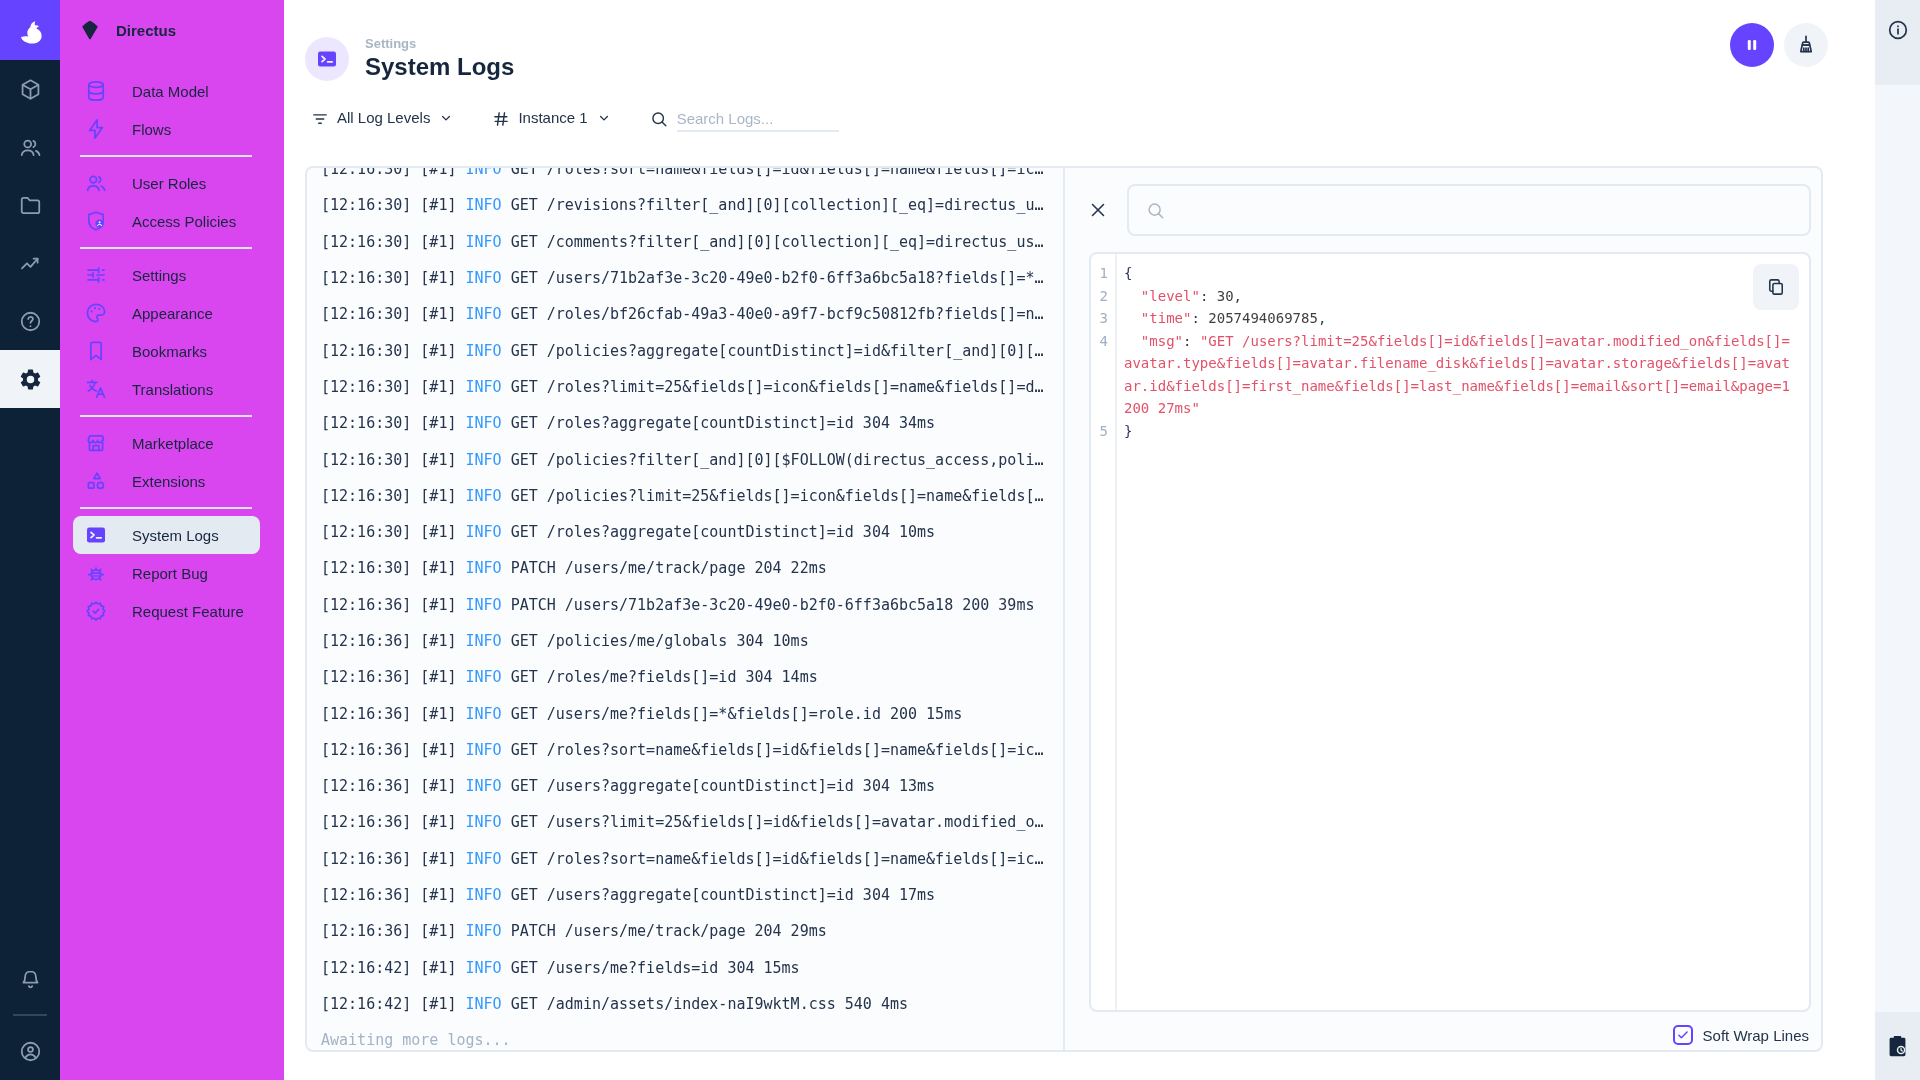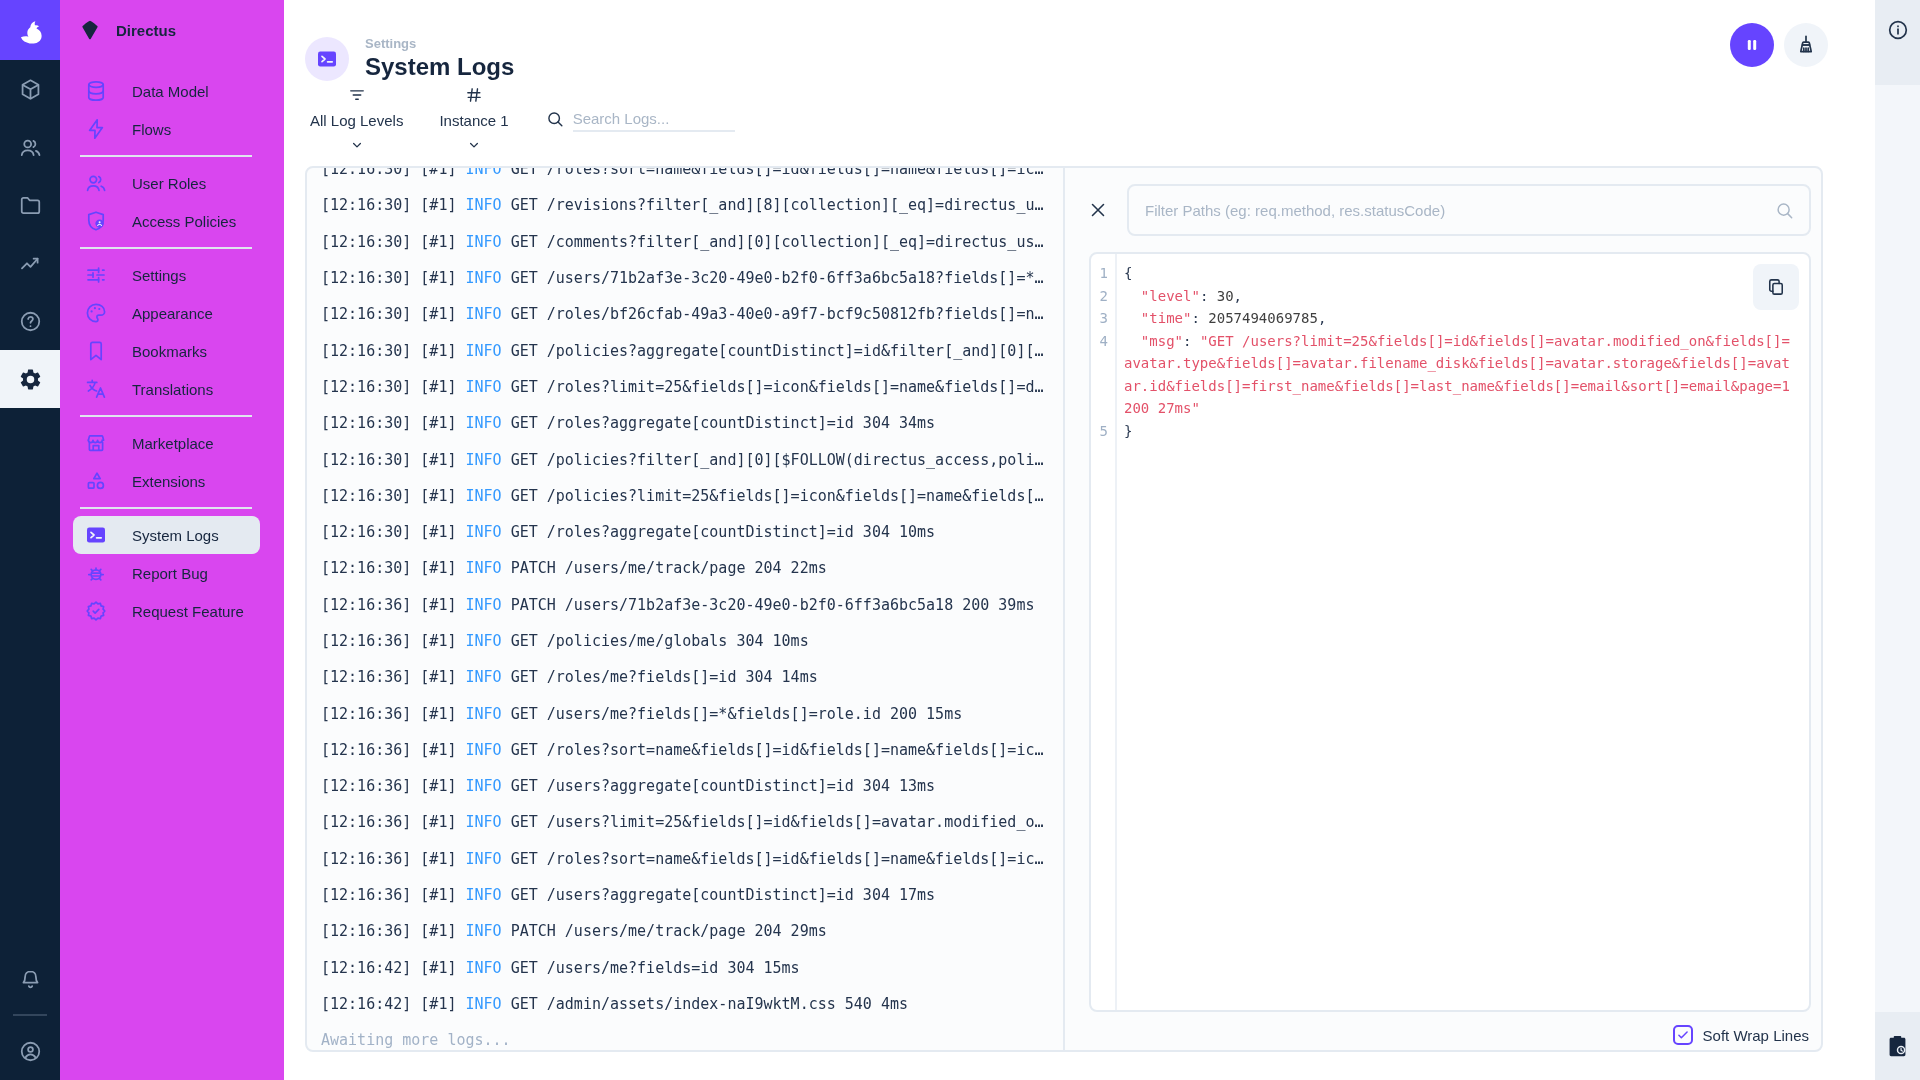--- a/index.html
+++ b/index.html
@@ -37,21 +37,21 @@
   .title-block { margin-left:16px; }
   .breadcrumb { font-size:13px; font-weight:600; color:#a9b6c6; margin-bottom:2px; }
   .page-title { font-size:24px; font-weight:700; color:#16263e; }
   .header-actions { position:absolute; top:23px; right:47px; display:flex; gap:10px; }
   .action-circle { width:44px; height:44px; border-radius:50%; display:flex; align-items:center; justify-content:center; cursor:pointer; }
   .action-circle.primary { background:#6644ff; color:#fff; }
   .action-circle.secondary { background:#f0f4f9; color:#22334b; }
   .action-circle .icon { width:24px; height:24px; }
 
   .toolbar { margin:12px 0 0 26px; height:30px; display:flex; align-items:center; font-size:15px; color:#22334b; }
-  .tb-group { display:flex; align-items:center; gap:7px; cursor:pointer;flex-direction:column; }
+  .tb-group { display:flex; align-items:flex-start; gap:7px; cursor:pointer; }
   .tb-group .icon { width:20px; height:20px; }
   .tb-group .chev { width:18px; height:18px; }
   .tb-sep { width:36px; }
   .search-wrap { display:flex; align-items:center; gap:8px; }
   .search-wrap .icon { width:20px; height:20px; }
   .search-input { border:none; outline:none; background:transparent; border-bottom:2px solid #e4eaf1; width:162px; height:26px; font-size:15px; font-family:"Liberation Sans",sans-serif; color:#22334b; }
   .search-input::placeholder { color:#a9b6c6; }
 
   
   .log-shell { margin:32px 52px 0 21px; height:886px; border:2px solid #e4eaf1; border-radius:8px; display:flex; overflow:hidden; background:#fbfcfd; }
@@ -396,21 +396,21 @@
           </svg>
         </span>
       <input class="search-input" placeholder="Search Logs..." style="">
     </div>
   </div>
 
   <div class="log-shell">
     <div class="log-list">
       <div id="log-rows" class="log-rows">
           <div class="log-row"><span class="log-pre">[12:16:30] [#1] </span><span class="log-level">INFO</span><span class="log-msg"> GET /roles?sort=name&amp;fields[]=id&amp;fields[]=name&amp;fields[]=ic…</span></div>
-          <div class="log-row"><span class="log-pre">[12:16:30] [#1] </span><span class="log-level">INFO</span><span class="log-msg"> GET /revisions?filter[_and][8][collection][_eq]=directus_u…</span></div>
+          <div class="log-row"><span class="log-pre">[12:16:30] [#1] </span><span class="log-level">INFO</span><span class="log-msg"> GET /revisions?filter[_and][0][collection][_eq]=directus_u…</span></div>
           <div class="log-row"><span class="log-pre">[12:16:30] [#1] </span><span class="log-level">INFO</span><span class="log-msg"> GET /comments?filter[_and][0][collection][_eq]=directus_us…</span></div>
           <div class="log-row"><span class="log-pre">[12:16:30] [#1] </span><span class="log-level">INFO</span><span class="log-msg"> GET /users/71b2af3e-3c20-49e0-b2f0-6ff3a6bc5a18?fields[]=*…</span></div>
           <div class="log-row"><span class="log-pre">[12:16:30] [#1] </span><span class="log-level">INFO</span><span class="log-msg"> GET /roles/bf26cfab-49a3-40e0-a9f7-bcf9c50812fb?fields[]=n…</span></div>
           <div class="log-row"><span class="log-pre">[12:16:30] [#1] </span><span class="log-level">INFO</span><span class="log-msg"> GET /policies?aggregate[countDistinct]=id&amp;filter[_and][0][…</span></div>
           <div class="log-row"><span class="log-pre">[12:16:30] [#1] </span><span class="log-level">INFO</span><span class="log-msg"> GET /roles?limit=25&amp;fields[]=icon&amp;fields[]=name&amp;fields[]=d…</span></div>
           <div class="log-row"><span class="log-pre">[12:16:30] [#1] </span><span class="log-level">INFO</span><span class="log-msg"> GET /roles?aggregate[countDistinct]=id 304 34ms</span></div>
           <div class="log-row"><span class="log-pre">[12:16:30] [#1] </span><span class="log-level">INFO</span><span class="log-msg"> GET /policies?filter[_and][0][$FOLLOW(directus_access,poli…</span></div>
           <div class="log-row"><span class="log-pre">[12:16:30] [#1] </span><span class="log-level">INFO</span><span class="log-msg"> GET /policies?limit=25&amp;fields[]=icon&amp;fields[]=name&amp;fields[…</span></div>
           <div class="log-row"><span class="log-pre">[12:16:30] [#1] </span><span class="log-level">INFO</span><span class="log-msg"> GET /roles?aggregate[countDistinct]=id 304 10ms</span></div>
           <div class="log-row"><span class="log-pre">[12:16:30] [#1] </span><span class="log-level">INFO</span><span class="log-msg"> PATCH /users/me/track/page 204 22ms</span></div>
@@ -432,21 +432,20 @@
     <div class="detail-pane">
       <div class="pane-top">
         <div class="close-btn">
           <span class="icon">
               <svg viewBox="0 0 24 24">
                 <path d="M6 6l12 12M18 6L6 18"></path>
               </svg>
             </span>
         </div>
         <div class="filter-input-wrap">
-          <input class="filter-input" placeholder="Filter Paths (eg: req.method, res.statusCode)" style="">
           <span class="icon">
               <svg viewBox="0 0 24 24">
                 <circle cx="11" cy="11" r="6.3"></circle>
                 <path d="M15.6 15.6l4.6 4.6"></path>
               </svg>
             </span>
         </div>
       </div>
       <div class="code-block">
         <div class="gutter-rule"></div>

